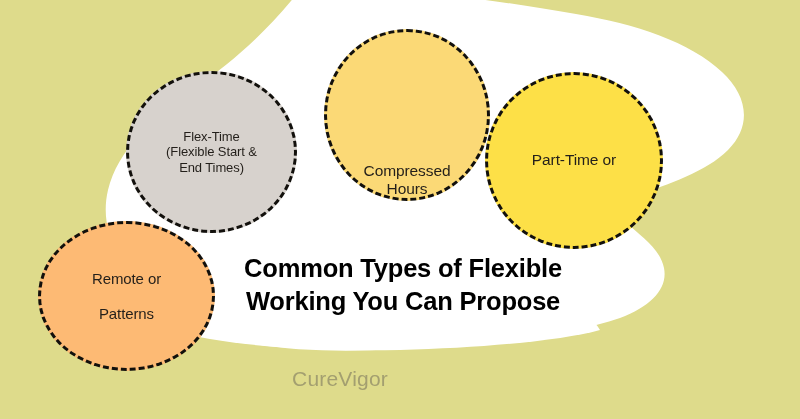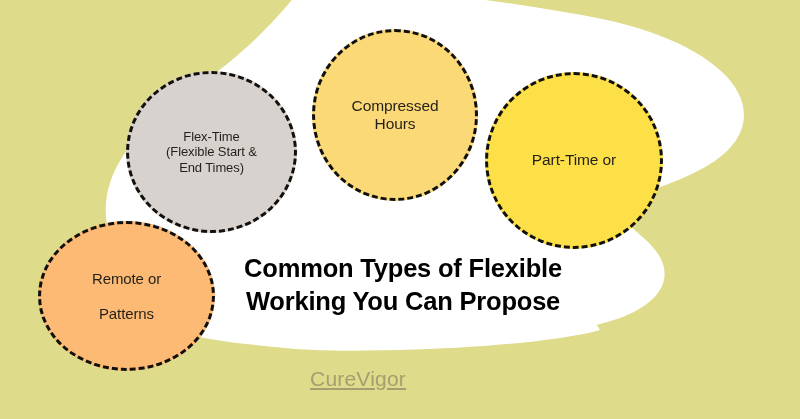--- a/index.html
+++ b/index.html
@@ -22,21 +22,21 @@
     color:#231f1a;
     line-height:1.17;
   }
   .node-label{
     display:block;
     padding:0 6px;
     font-size:15.5px;
     letter-spacing:-0.1px;
   }
   #node-flex-time{left:126px;top:71px;width:171px;height:162px;background:#d7d2cd;}
-  #node-compressed{left:312px;top:29px;width:166px;height:172px;background:#fbd976;}
+  #node-compressed{left:324px;top:29px;width:166px;height:172px;background:#fbd976;align-items:flex-end;}
   #node-parttime{left:485px;top:72px;width:178px;height:177px;background:#fde047;}
   #node-remote{left:38px;top:221px;width:177px;height:150px;background:#fdba74;}
   #node-formal{left:609px;top:232px;width:172px;height:154px;background:#fcb78c;}
 
   #node-flex-time .node-label{font-size:13px;}
   #node-compressed .node-label{font-size:15.5px;}
   #node-parttime .node-label{font-size:15.5px;}
   #node-remote .node-label{font-size:15px;}
   #node-formal .node-label{font-size:15px;}
 
@@ -45,26 +45,25 @@
     left:206px;top:252px;width:394px;
     text-align:center;
     font-size:25.5px;
     font-weight:bold;
     line-height:1.30;
     color:#000000;
     letter-spacing:-0.2px;
   }
   #watermark{
     position:absolute;
-    left:18px;top:367px;width:680px;
+    left:0;top:367px;width:680px;
     text-align:center;
     font-size:21px;
     color:#a39f70;
     letter-spacing:0.2px;
-    text-decoration:underline;
   }
 </style>
 </head>
 <body>
 
 <div id="canvas">
 
   <svg id="bg-layer" viewBox="0 0 800 419" preserveAspectRatio="none">
     <rect x="0" y="0" width="800" height="419" fill="#DEDB8B"></rect>
     <path fill="#ffffff" d="M 300 -10

